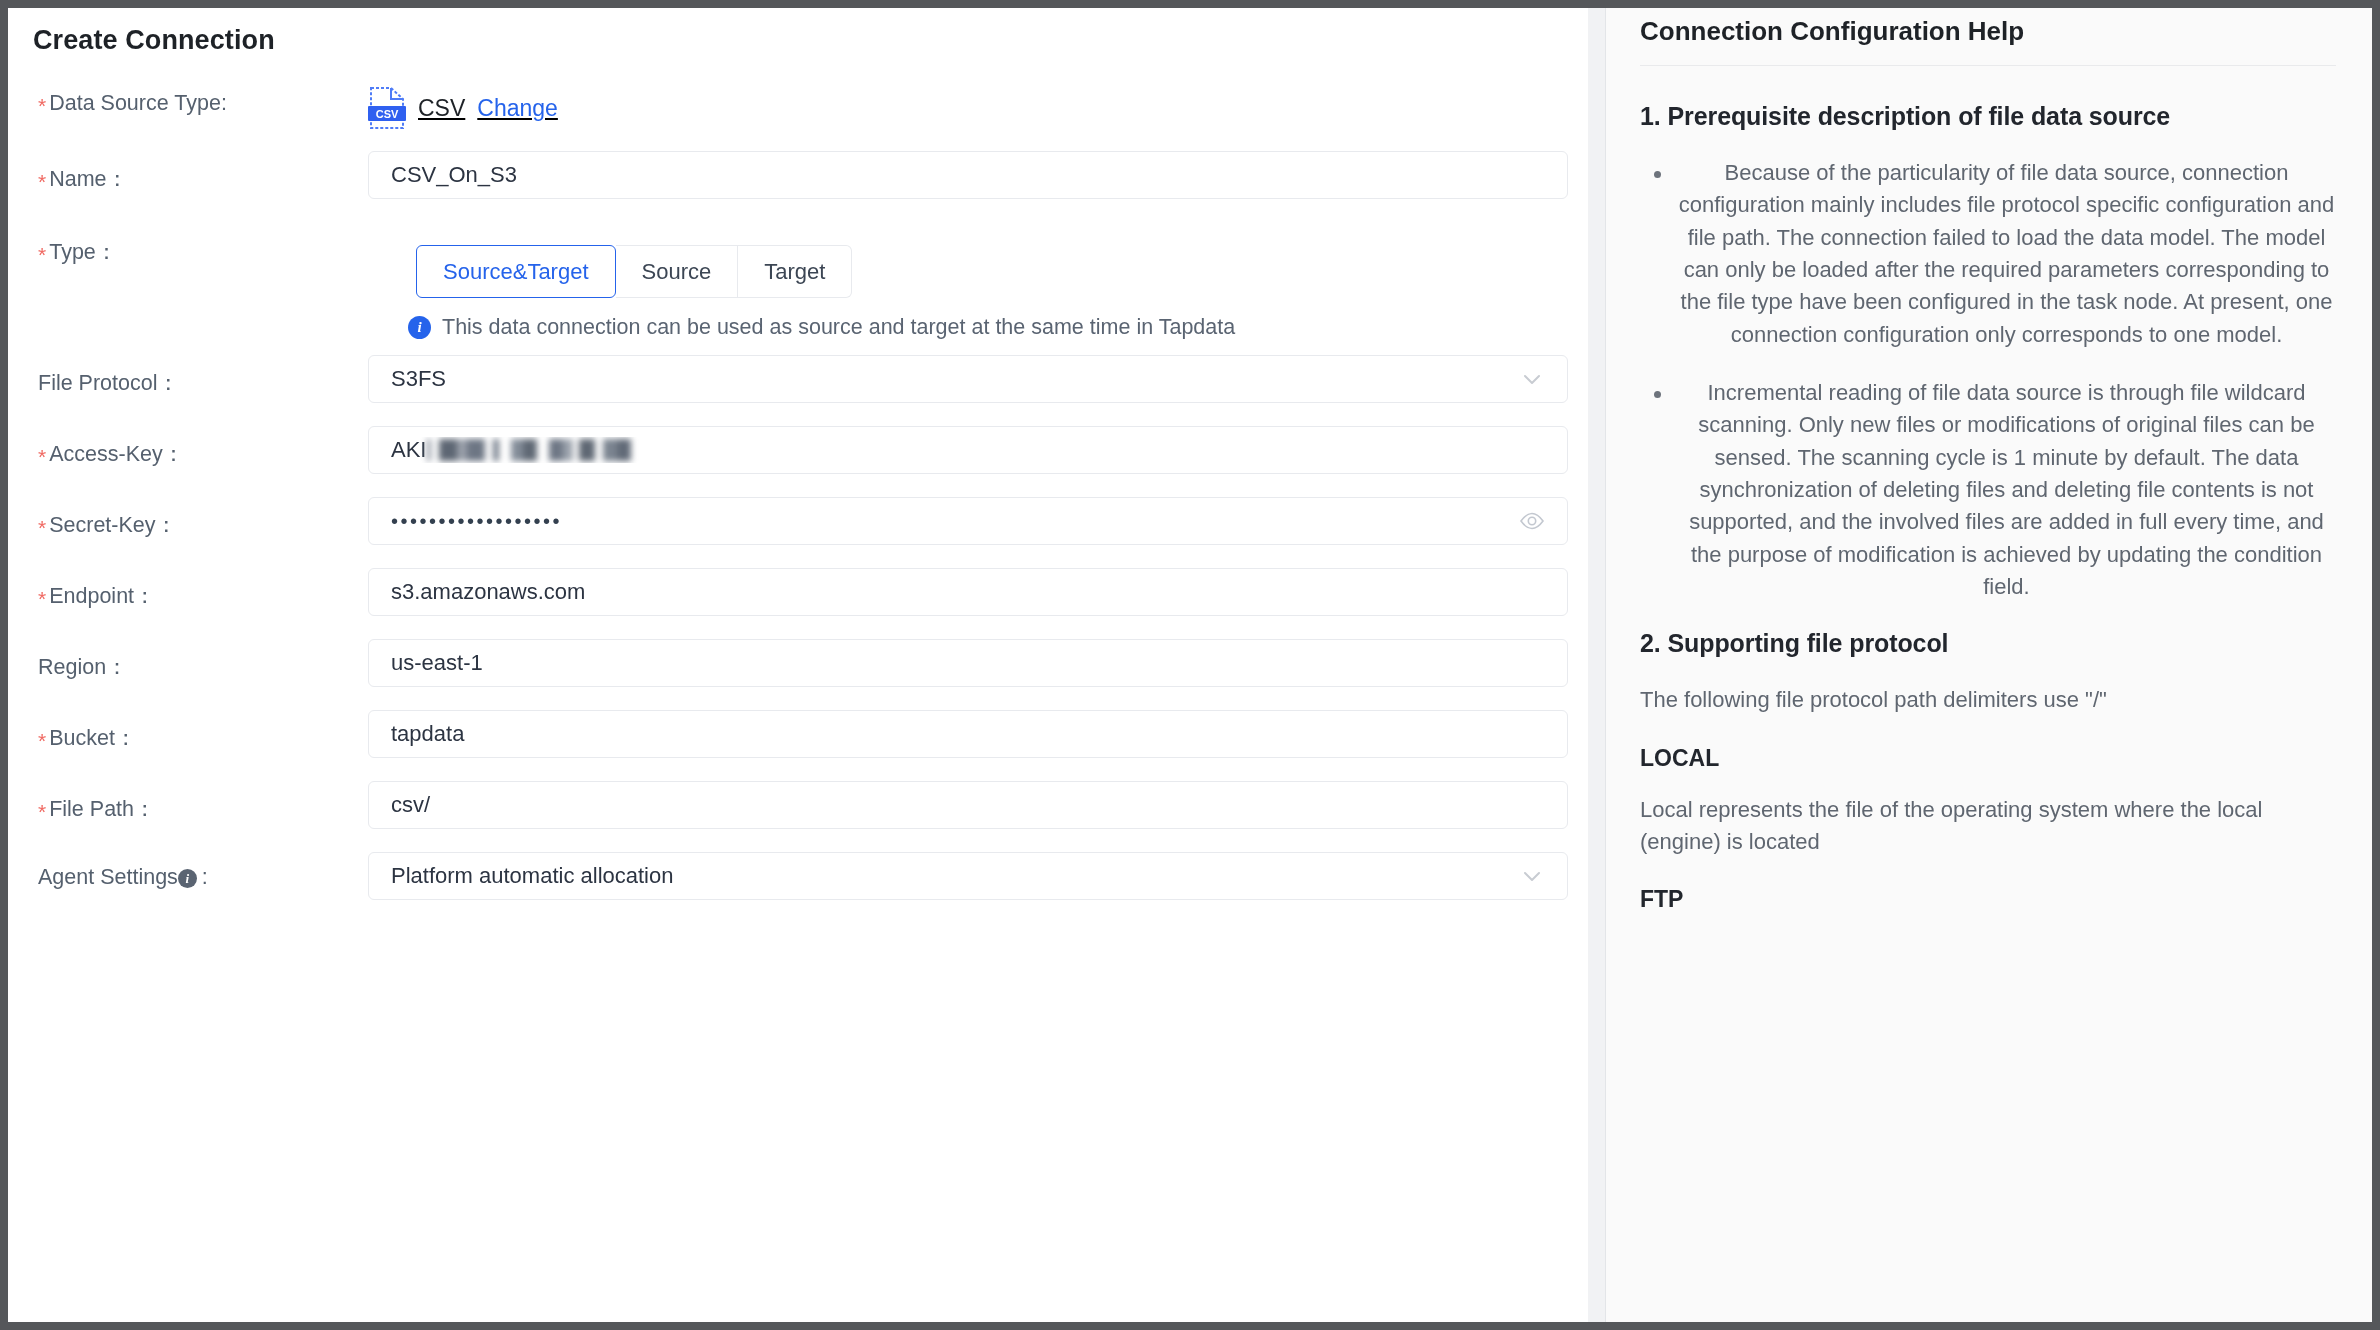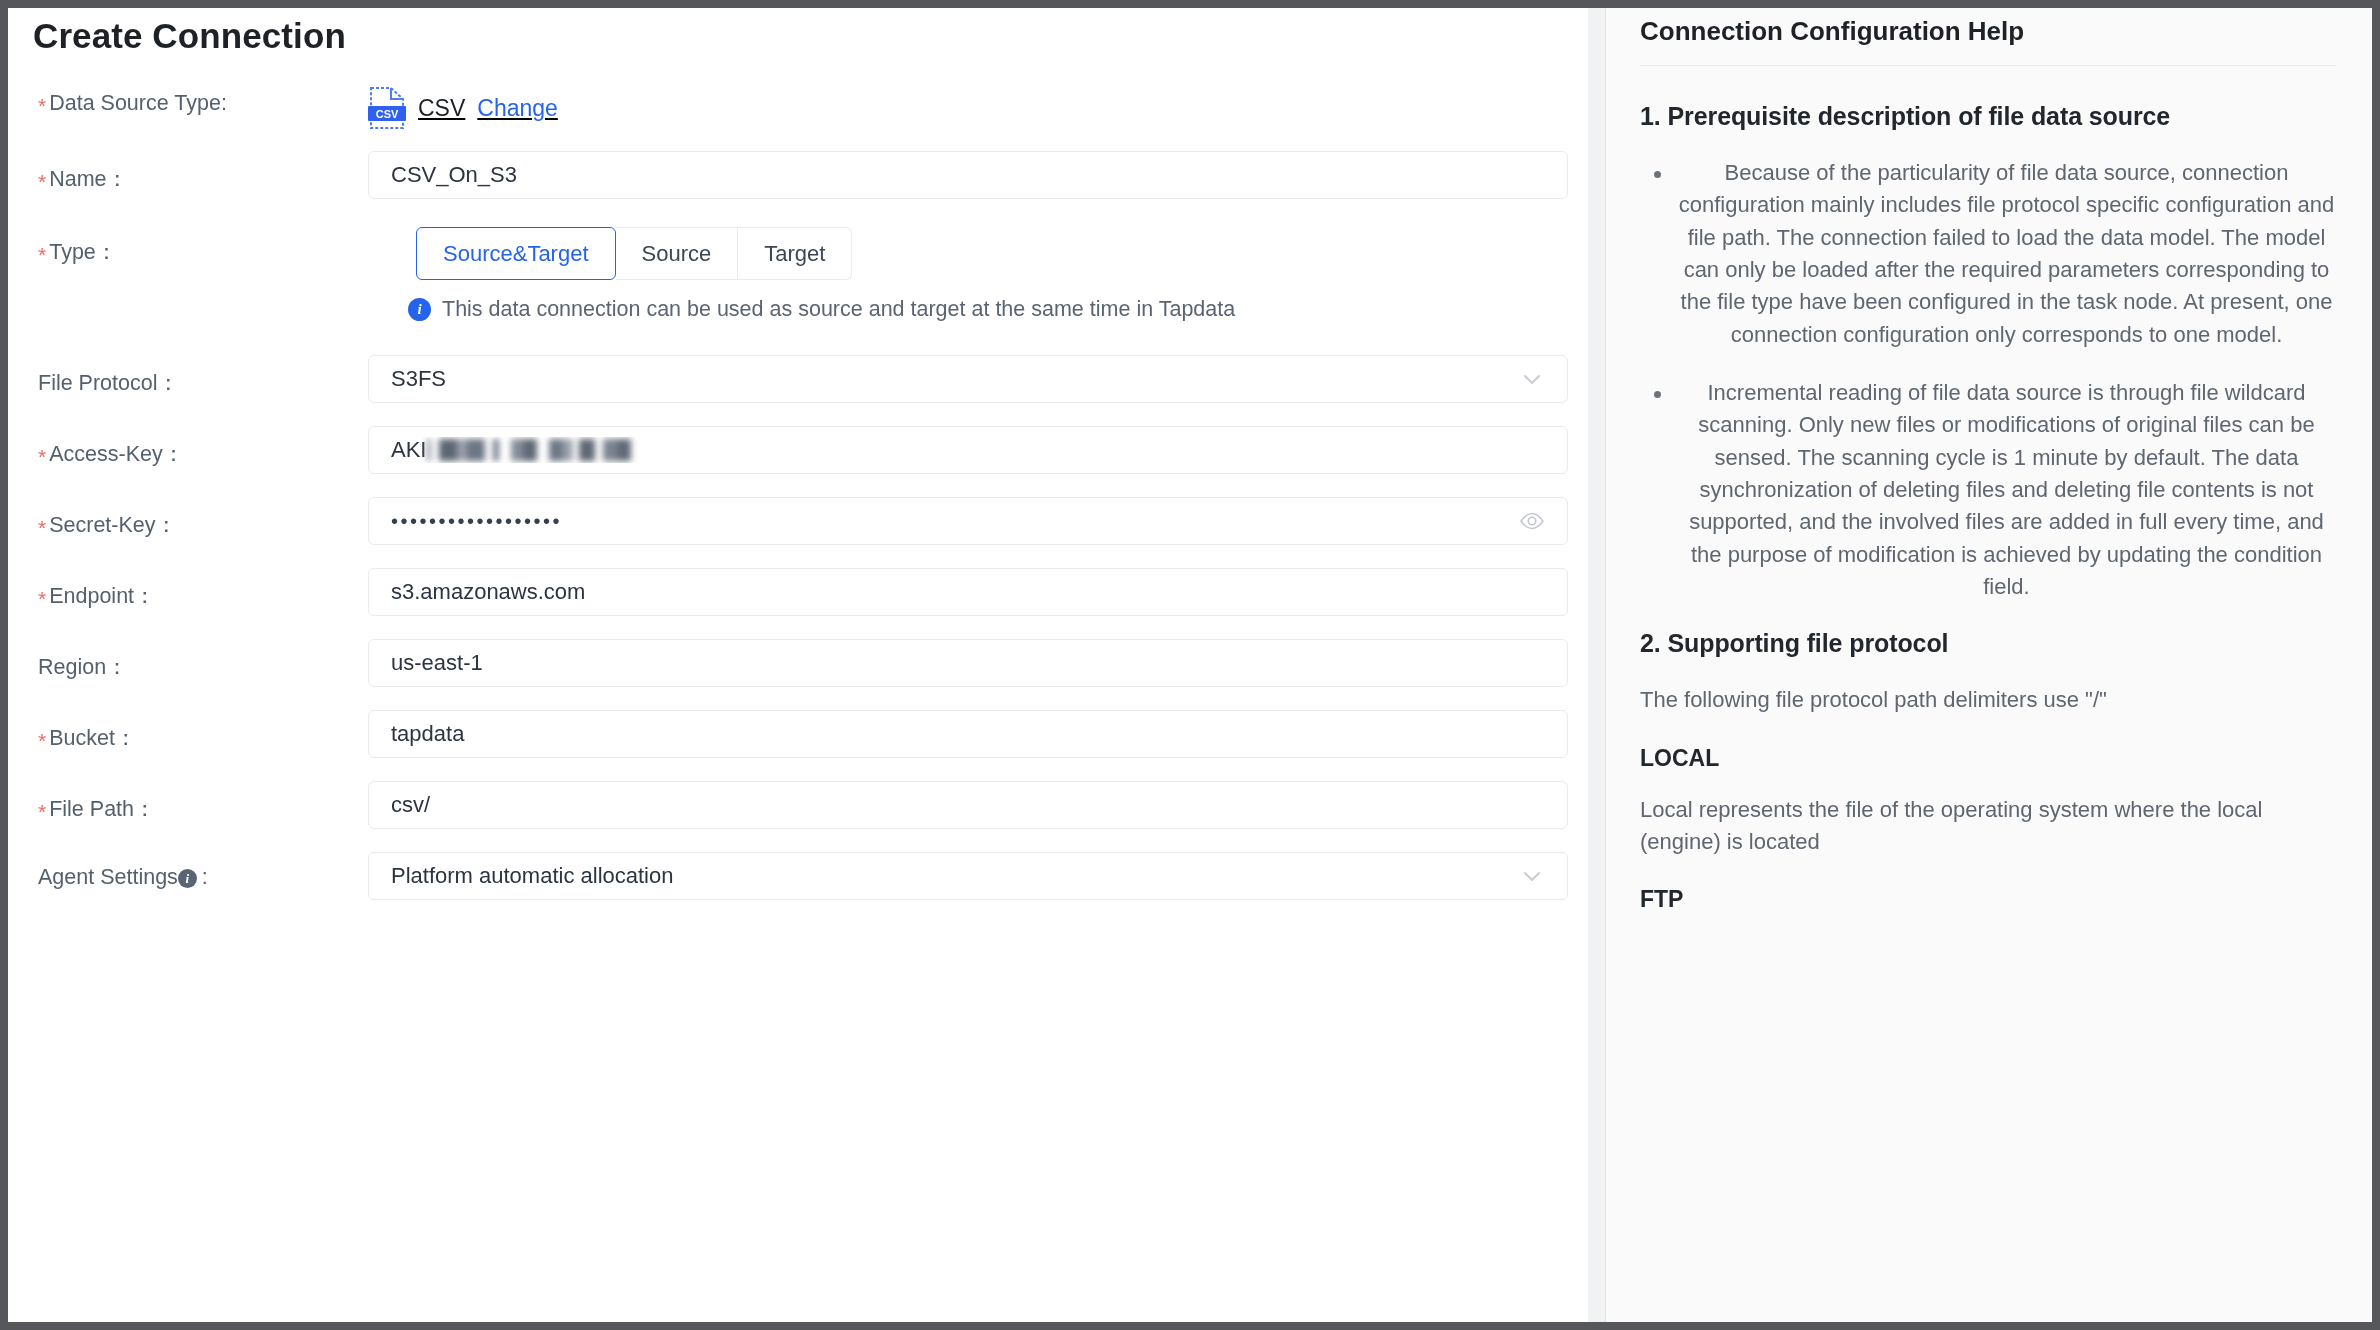--- a/index.html
+++ b/index.html
@@ -27,22 +27,22 @@
     width: 1580px;
     flex: 0 0 1580px;
     background: #ffffff;
     position: relative;
     overflow: hidden;
   }
 
   .panel-title {
     position: absolute;
     left: 25px;
-    top: 8px;
-    font-size: 35px;
+    top: 17px;
+    font-size: 27px;
     font-weight: bold;
     color: #1e2227;
     letter-spacing: .1px;
   }
 
   .form-rows {
     position: absolute;
     left: 5px;
     top: 70px;
     width: 100%;
@@ -147,21 +147,21 @@
     color: #2563eb;
     cursor: pointer;
   }
 
   
   .seg {
     display: inline-flex;
     height: 53px;
     border-radius: 6px;
     overflow: visible;
-    margin-top: 5px;
+    margin-top: 23px;
     padding-left: 8px;
   }
   .seg .opt {
     height: 53px;
     display: flex;
     align-items: center;
     justify-content: center;
     padding: 0 26px;
     font-size: 22px;
     color: #3c4654;

